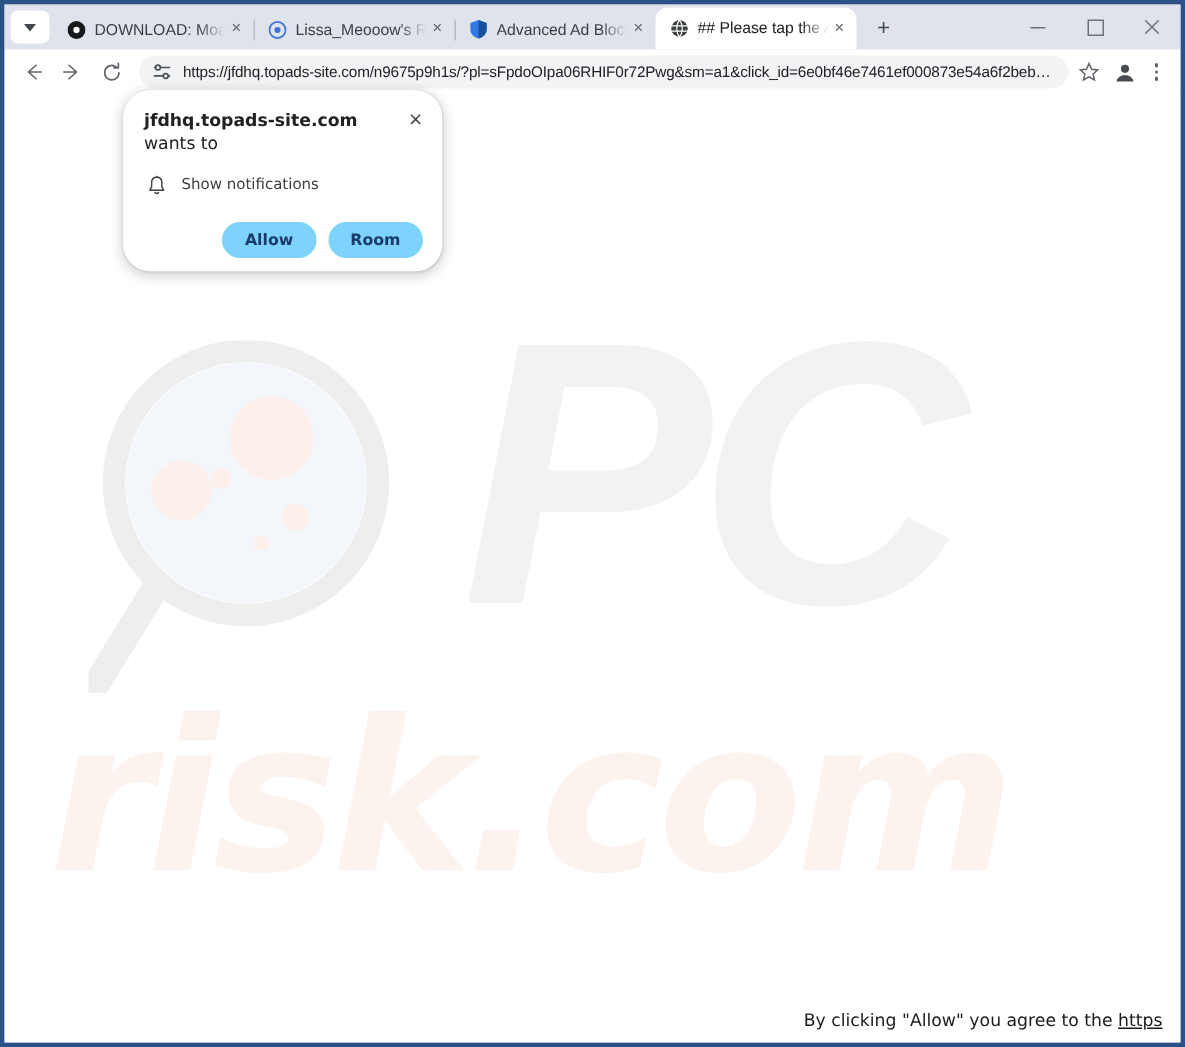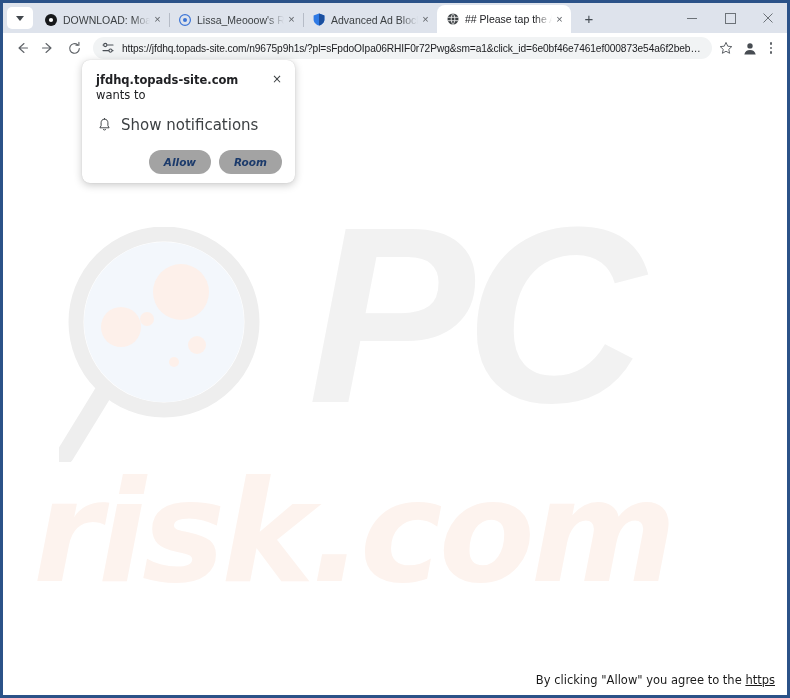--- a/index.html
+++ b/index.html
@@ -231,21 +231,21 @@
     font-family:"DejaVu Sans", sans-serif;
   }
   .footer a{color:#1b1b1b;text-decoration:underline;}
 
   
   .perm{
     position:absolute;
     left:79px;top:57px;
     width:213px;
     background:#ffffff;
-    border-radius:8px;
+    border-radius:18px;
     box-shadow:0 2px 9px rgba(0,0,0,.22), 0 0 1px rgba(0,0,0,.18);
     padding:13px 13px 9px 14px;
     box-sizing:border-box;
     z-index:20;
   }
   .perm-head{
     display:flex;align-items:flex-start;
     font-size:11.5px;
     color:#202124;
     line-height:1.3;
@@ -256,41 +256,40 @@
     margin-left:auto;
     padding-left:8px;
     color:#3c4043;
     font-size:12px;
     line-height:1;
     cursor:pointer;
   }
   .perm-row{
     display:flex;align-items:center;
     margin-top:13px;
-    font-size:15px;
+    font-size:10px;
     color:#3c4043;
     font-family:"DejaVu Sans", sans-serif;
   }
   .bell{width:16px;height:16px;margin-right:9px;flex:0 0 auto;display:flex;align-items:center;justify-content:center;}
   .perm-actions{
     display:flex;justify-content:flex-end;
     gap:8px;
     margin-top:16px;
   }
   .pbtn{
-    background:#a3a3a3;
+    background:#7dd3fc;
     color:#1b3a6b;
     font-size:10.5px;
     font-weight:bold;
     border:none;
     border-radius:13px;
     padding:6px 15px;
     font-family:"DejaVu Sans", sans-serif;
     cursor:pointer;
-    font-style:italic;
   }
 </style>
 </head>
 <body>
 
 <div class="window">
 
   <div class="tabstrip">
 
     <div class="tablist-btn">

